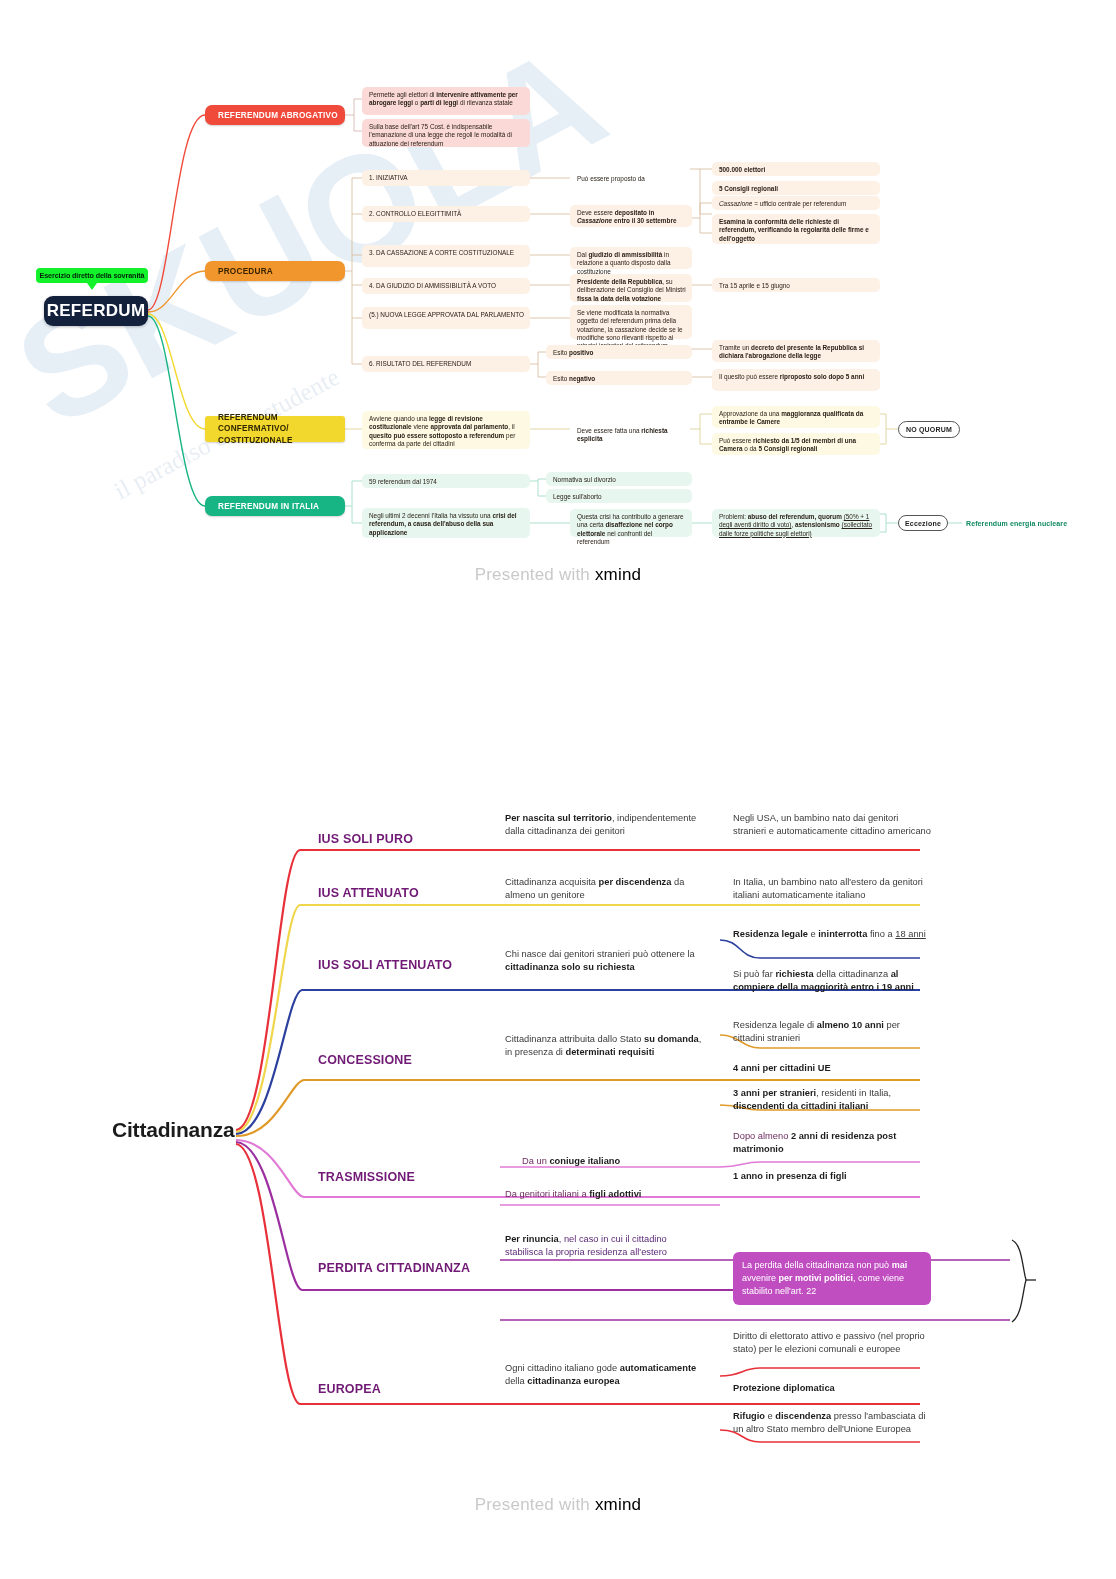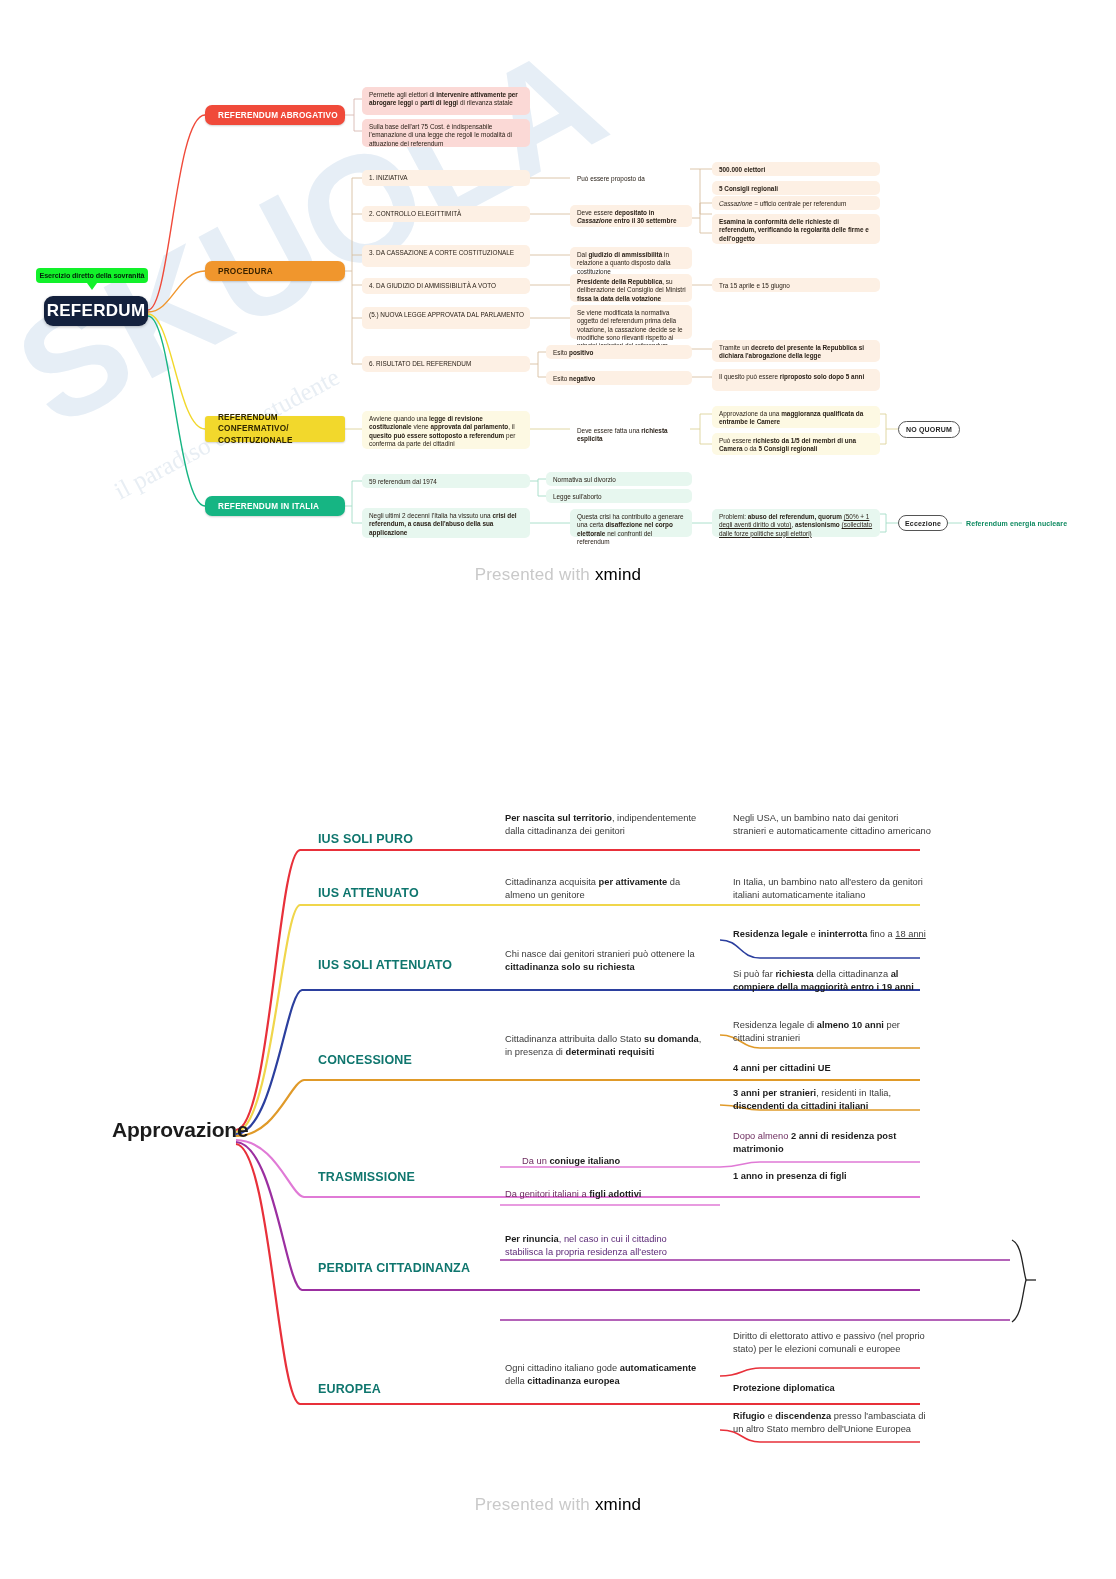--- a/index.html
+++ b/index.html
@@ -57,21 +57,21 @@
 
   .pill{border:1px solid #555;border-radius:11px;background:#fff;
         font-size:7px;font-weight:600;color:#222;letter-spacing:.2px;
         display:flex;align-items:center;justify-content:center;}
   .leafgrn{font-size:7px;font-weight:600;color:#0e8a60;
         display:flex;align-items:center;padding-left:4px;letter-spacing:.1px;}
 
   
   #map2{position:absolute;left:0;top:700px;width:1116px;height:879px;}
   .root2{font-size:21px;font-weight:700;color:#1b1b1b;letter-spacing:-.2px;}
-  .cat{font-size:12.5px;font-weight:700;color:#0f766e;letter-spacing:.15px;}
+  .cat{font-size:12.5px;font-weight:700;color:#701a75;letter-spacing:.15px;}
   .txt{font-size:9.3px;line-height:1.45;color:#3a3a3a;}
   .txt b{font-weight:700;color:#1d1d1d;}
   .txt u{text-decoration:underline;}
   .txt.rose{color:#6d2c5f;}
   .txt.vio{color:#5c2a77;}
   .note{background:#c14ec1;color:#ffffff;border-radius:6px;
         font-size:9px;line-height:1.45;padding:7px 9px;}
   .note b{font-weight:700;}
 
   .foot{position:absolute;width:100%;text-align:center;
@@ -229,31 +229,31 @@
       <path d="M720,704 L920,704" stroke="#e8303a"></path>
       <path d="M720,730 C742,730 742,742 760,742 L920,742" stroke="#e8303a"></path>
     </g>
     <g fill="none" stroke="#222" stroke-width="1.3">
       <path d="M1012,540 C1022,545 1022,565 1026,580 C1022,595 1022,615 1012,622"></path>
       <path d="M1026,580 L1036,580"></path>
     </g>
   </svg>
 
   <div class="lbl root2" style="left:112px;top:418px;width:200px;">
-    <span>Approvazione</span>
+    <span>Cittadinanza</span>
   </div>
 
   <div class="lbl cat" style="left:318px;top:132px;">
     <span>IUS SOLI PURO</span></div>
   <div class="lbl txt" style="left:505px;top:112px;width:200px;"><span><b>Per nascita sul territorio</b>, indipendentemente dalla cittadinanza dei genitori</span></div>
   <div class="lbl txt" style="left:733px;top:112px;width:200px;"><span>Negli USA, un bambino nato dai genitori stranieri e automaticamente cittadino americano</span></div>
 
   <div class="lbl cat" style="left:318px;top:186px;">
     <span>IUS ATTENUATO</span></div>
-  <div class="lbl txt" style="left:505px;top:176px;width:200px;"><span>Cittadinanza acquisita <b>per attivamente</b> da almeno un genitore</span></div>
+  <div class="lbl txt" style="left:505px;top:176px;width:200px;"><span>Cittadinanza acquisita <b>per discendenza</b> da almeno un genitore</span></div>
   <div class="lbl txt" style="left:733px;top:176px;width:200px;"><span>In Italia, un bambino nato all'estero da genitori italiani automaticamente italiano</span></div>
 
   <div class="lbl cat" style="left:318px;top:258px;">
     <span>IUS SOLI ATTENUATO</span></div>
   <div class="lbl txt" style="left:505px;top:248px;width:200px;"><span>Chi nasce dai genitori stranieri può ottenere la <b>cittadinanza solo su richiesta</b></span></div>
   <div class="lbl txt" style="left:733px;top:228px;width:200px;"><span><b>Residenza legale</b> e <b>ininterrotta</b> fino a <u>18 anni</u></span></div>
   <div class="lbl txt" style="left:733px;top:268px;width:200px;"><span>Si può far <b>richiesta</b> della cittadinanza <b>al compiere della maggiorità entro i 19 anni</b></span></div>
 
   <div class="lbl cat" style="left:318px;top:353px;">
     <span>CONCESSIONE</span></div>
@@ -266,20 +266,21 @@
     <span>TRASMISSIONE</span></div>
   <div class="lbl txt rose" style="left:522px;top:455px;width:200px;"><span>Da un <b>coniuge italiano</b></span></div>
   <div class="lbl txt rose" style="left:505px;top:488px;width:200px;"><span>Da genitori italiani a <b>figli adottivi</b></span></div>
   <div class="lbl txt rose" style="left:733px;top:430px;width:200px;"><span>Dopo almeno <b>2 anni di residenza post matrimonio</b></span></div>
   <div class="lbl txt rose" style="left:733px;top:470px;width:200px;"><span><b>1 anno in presenza di figli</b></span></div>
 
   <div class="lbl cat" style="left:318px;top:561px;">
     <span>PERDITA CITTADINANZA</span></div>
   <div class="lbl txt vio" style="left:505px;top:533px;width:190px;"><span><b>Per rinuncia</b>, nel caso in cui il cittadino stabilisca la propria residenza all'estero</span></div>
 
+  <div class="note" style="position:absolute;left:733px;top:552px;width:180px;"><span>La perdita della cittadinanza non può <b>mai</b> avvenire <b>per motivi politici</b>, come viene stabilito nell'art. 22</span></div>
 
   <div class="lbl cat" style="left:318px;top:682px;">
     <span>EUROPEA</span></div>
   <div class="lbl txt" style="left:505px;top:662px;width:200px;"><span>Ogni cittadino italiano gode <b>automaticamente</b> della <b>cittadinanza europea</b></span></div>
   <div class="lbl txt" style="left:733px;top:630px;width:200px;"><span>Diritto di elettorato attivo e passivo (nel proprio stato) per le elezioni comunali e europee</span></div>
   <div class="lbl txt" style="left:733px;top:682px;width:200px;"><span><b>Protezione diplomatica</b></span></div>
   <div class="lbl txt" style="left:733px;top:710px;width:200px;"><span><b>Rifugio</b> e <b>discendenza</b> presso l'ambasciata di un altro Stato membro dell'Unione Europea</span></div>
 
   <div class="foot" style="top:795px;">
     <span>Presented with </span><b>xmind</b>

